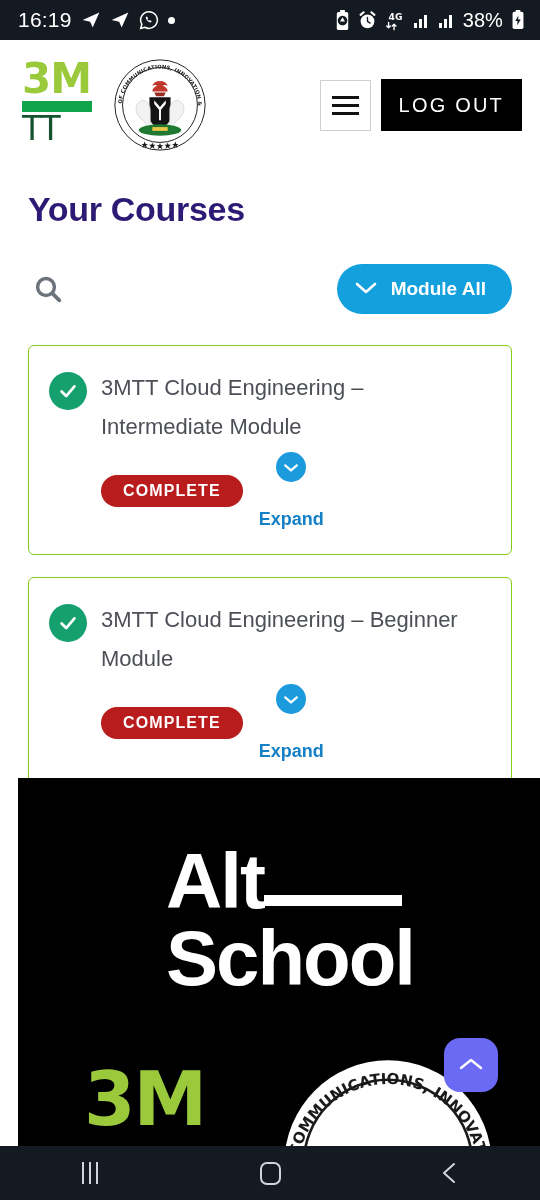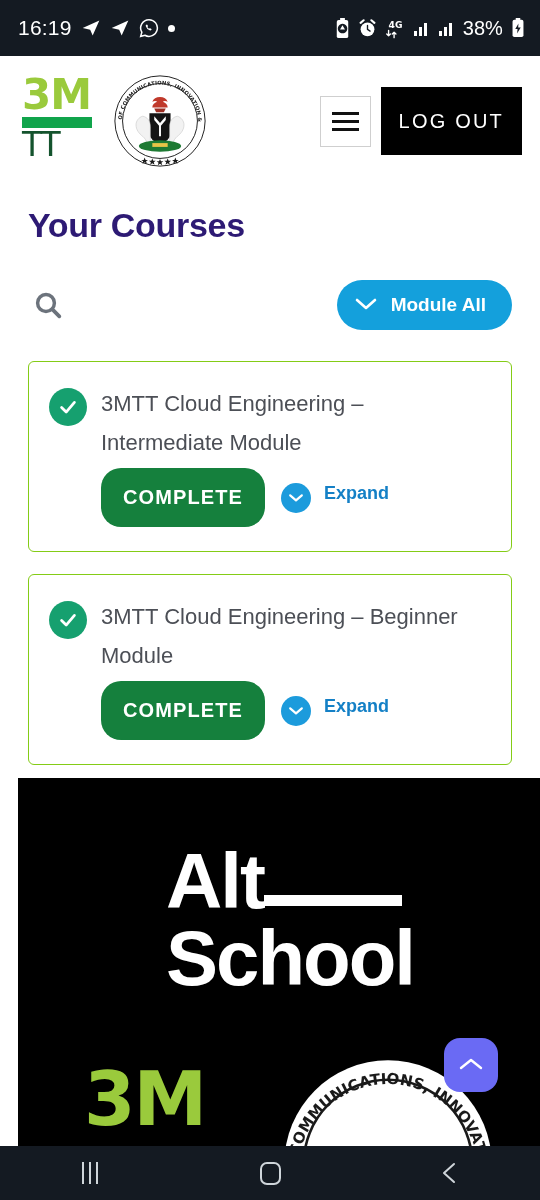--- a/index.html
+++ b/index.html
@@ -6,21 +6,21 @@
   html, body {
     width: 540px; height: 1200px;
     background: #ffffff;
     font-family: "Liberation Sans", sans-serif;
     overflow: hidden;
   }
   .screen { position: relative; width: 540px; height: 1200px; background: #ffffff; }
 
   
   .status-bar {
-    height: 56px; width: 540px;
+    height: 40px; width: 540px;
     background: #141a22;
     display: flex; align-items: center;
     justify-content: space-between;
     padding: 0 14px 0 18px;
     color: #ffffff;
   }
   .status-left { display: flex; align-items: center; gap: 9px; }
   .status-time { font-size: 21px; font-weight: 400; letter-spacing: .2px; }
   .status-right { display: flex; align-items: center; gap: 7px; }
   .status-pct { font-size: 20px; font-weight: 400; letter-spacing: .1px; }
@@ -53,21 +53,21 @@
   .seal { width: 96px; height: 96px; position: relative; }
 
   .header-actions { display: flex; align-items: center; gap: 10px; }
   .menu-btn {
     width: 51px; height: 51px; border: 1px solid #cfcfcf; background: #fff;
     display: flex; flex-direction: column; align-items: center; justify-content: center; gap: 5px;
   }
   .menu-btn i { display: block; width: 27px; height: 3px; background: #111; }
   .logout-btn {
     background: #000; color: #fff; border: none;
-    height: 68px; padding: 0 18px;
+    height: 52px; padding: 0 18px;
     font-size: 20px; letter-spacing: 2.2px; font-weight: 400;
     font-family: "Liberation Sans", sans-serif;
     display: flex; align-items: center;
   }
 
   
   .main { padding: 0 28px; }
   .page-title {
     font-size: 34px; font-weight: 700; color: #2D1A74;
     margin-top: 20px; letter-spacing: -.3px;
@@ -96,24 +96,24 @@
     background: #16A06F; display: flex; align-items: center; justify-content: center;
     margin-top: 4px;
   }
   .card-body { flex: 1 1 auto; }
   .course-title {
     font-size: 22px; color: #4c4f56; line-height: 39px; font-weight: 400;
     font-family: "Liberation Sans", sans-serif;
   }
   .card-footer { display: flex; align-items: center; gap: 16px; margin-top: 6px; }
   .status-badge {
-    background: #15803d; color: #fff; border-radius: 20px;
-    padding: 18px 22px; font-size: 20px; font-weight: 700; letter-spacing: 1.1px;
-  }
-  .expand-link { display: flex; gap: 13px; background: none; border: none; }
+    background: #b91c1c; color: #fff; border-radius: 20px;
+    padding: 7px 22px; font-size: 16px; font-weight: 700; letter-spacing: 1.1px;
+  }
+  .expand-link { display: flex; align-items: center; gap: 27px; background: none; border: none; flex-direction: column; }
   .expand-circle {
     width: 30px; height: 30px; border-radius: 50%; background: #1C9BDC;
     display: flex; align-items: center; justify-content: center;
   }
   .expand-text { color: #1480C6; font-size: 18px; font-weight: 700; }
 
   
   .footer {
     position: absolute; left: 18px; top: 778px; width: 540px; height: 368px;
     background: #000; overflow: hidden;

